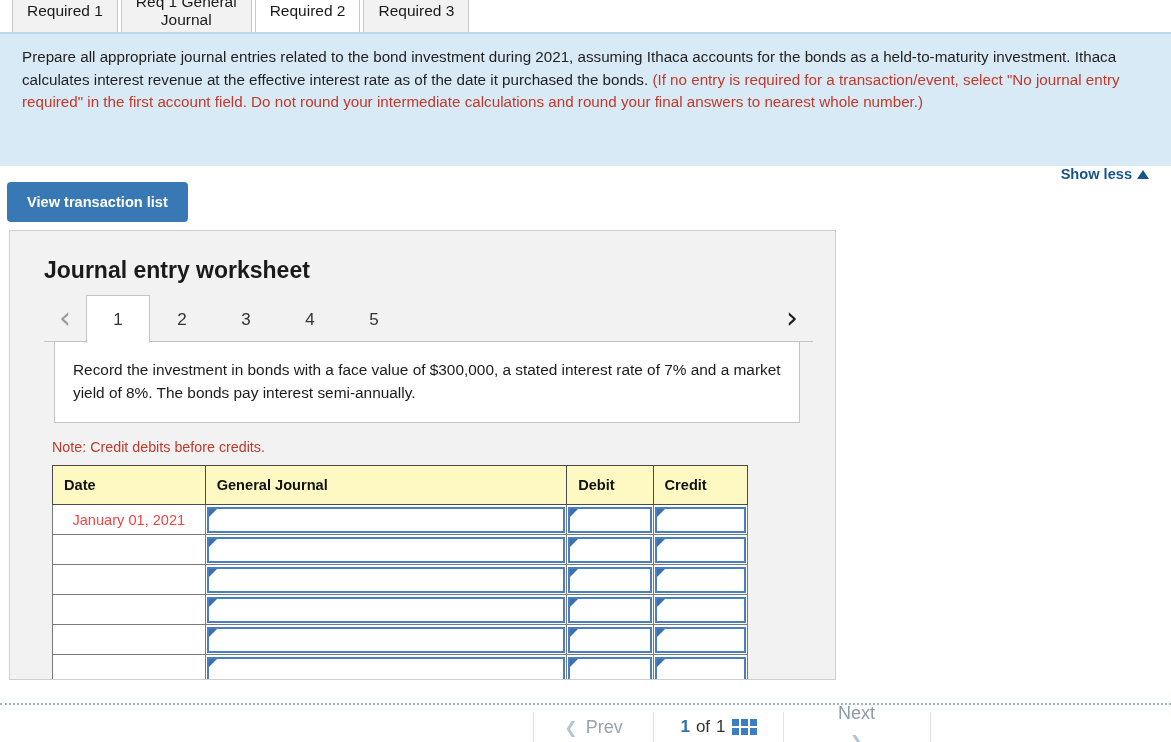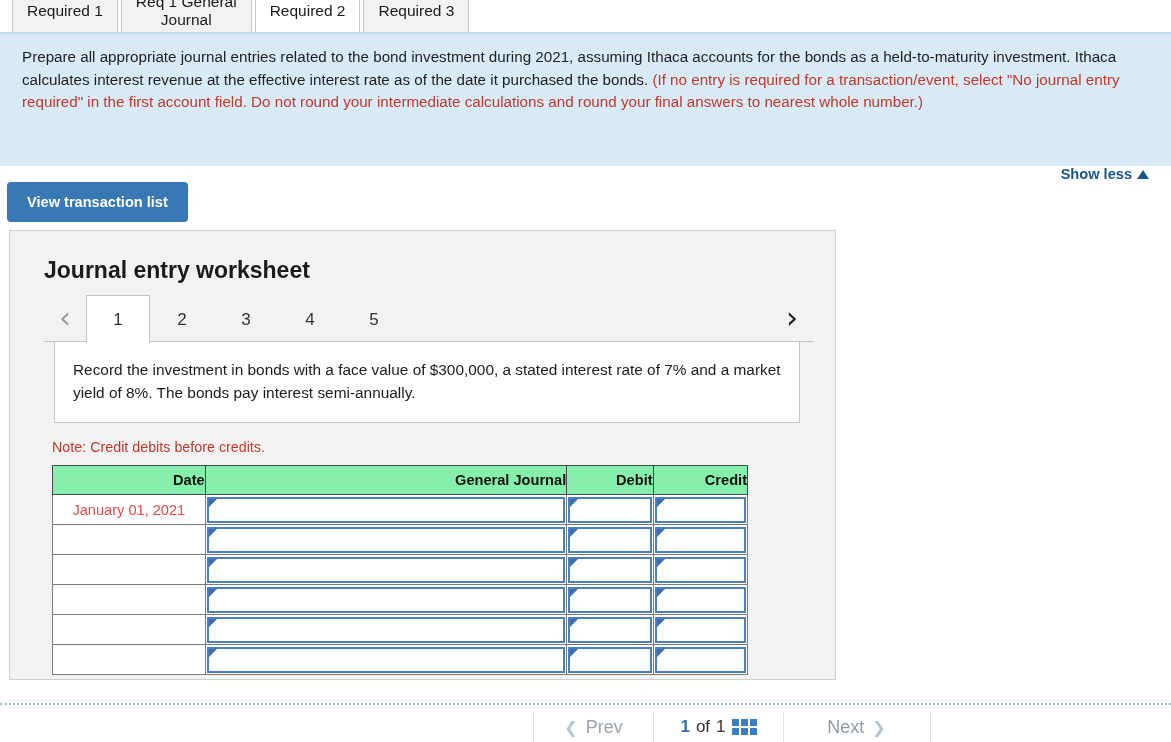--- a/index.html
+++ b/index.html
@@ -156,28 +156,28 @@
 
   
   .jtable {
     margin-left: 42px;
     width: 696px;
     border-collapse: collapse;
     background: #ffffff;
     table-layout: fixed;
   }
   .jtable th {
-    background: #86efac;
+    background: #fef9c3;
     border: 1px solid #4a4a4a;
     color: #111111;
     font-size: 14.6px;
     font-weight: bold;
     height: 29px;
-    padding: 0;
-    text-align: right;
+    padding: 11px;
+    text-align: left;
   }
   .jtable td {
     border: 1px solid #7a7a7a;
     height: 30px;
     padding: 0;
     vertical-align: middle;
   }
   .col-date   { width: 152px; }
   .col-gj     { width: 360px; }
   .col-debit  { width: 86px;  }
@@ -229,21 +229,21 @@
   .bn-cell {
     height: 100%;
     display: flex; align-items: center; justify-content: center;
     gap: 8px;
     border-right: 1px solid #e2e2e2;
     cursor: pointer; user-select: none;
   }
   .bn-prev { width: 120px; color: #9aa4ad; font-size: 18px; }
   .bn-count { width: 130px; font-size: 17px; color: #333; gap: 6px; }
   .bn-count .idx { color: #2f6fb3; font-weight: bold; }
-  .bn-next { width: 145px; color: #8d9aa5; font-size: 18px; border-right: none; }
+  .bn-next { width: 145px; color: #8d9aa5; font-size: 18px; border-right: none; flex-direction: column; }
   .arrow-l, .arrow-r {
     font-family: "DejaVu Sans", sans-serif;
     font-size: 16px; color: #b4c4d2;
   }
   .grid-icon {
     display: inline-grid;
     grid-template-columns: repeat(3, 7px);
     grid-template-rows: repeat(2, 7px);
     gap: 2px;
   }

